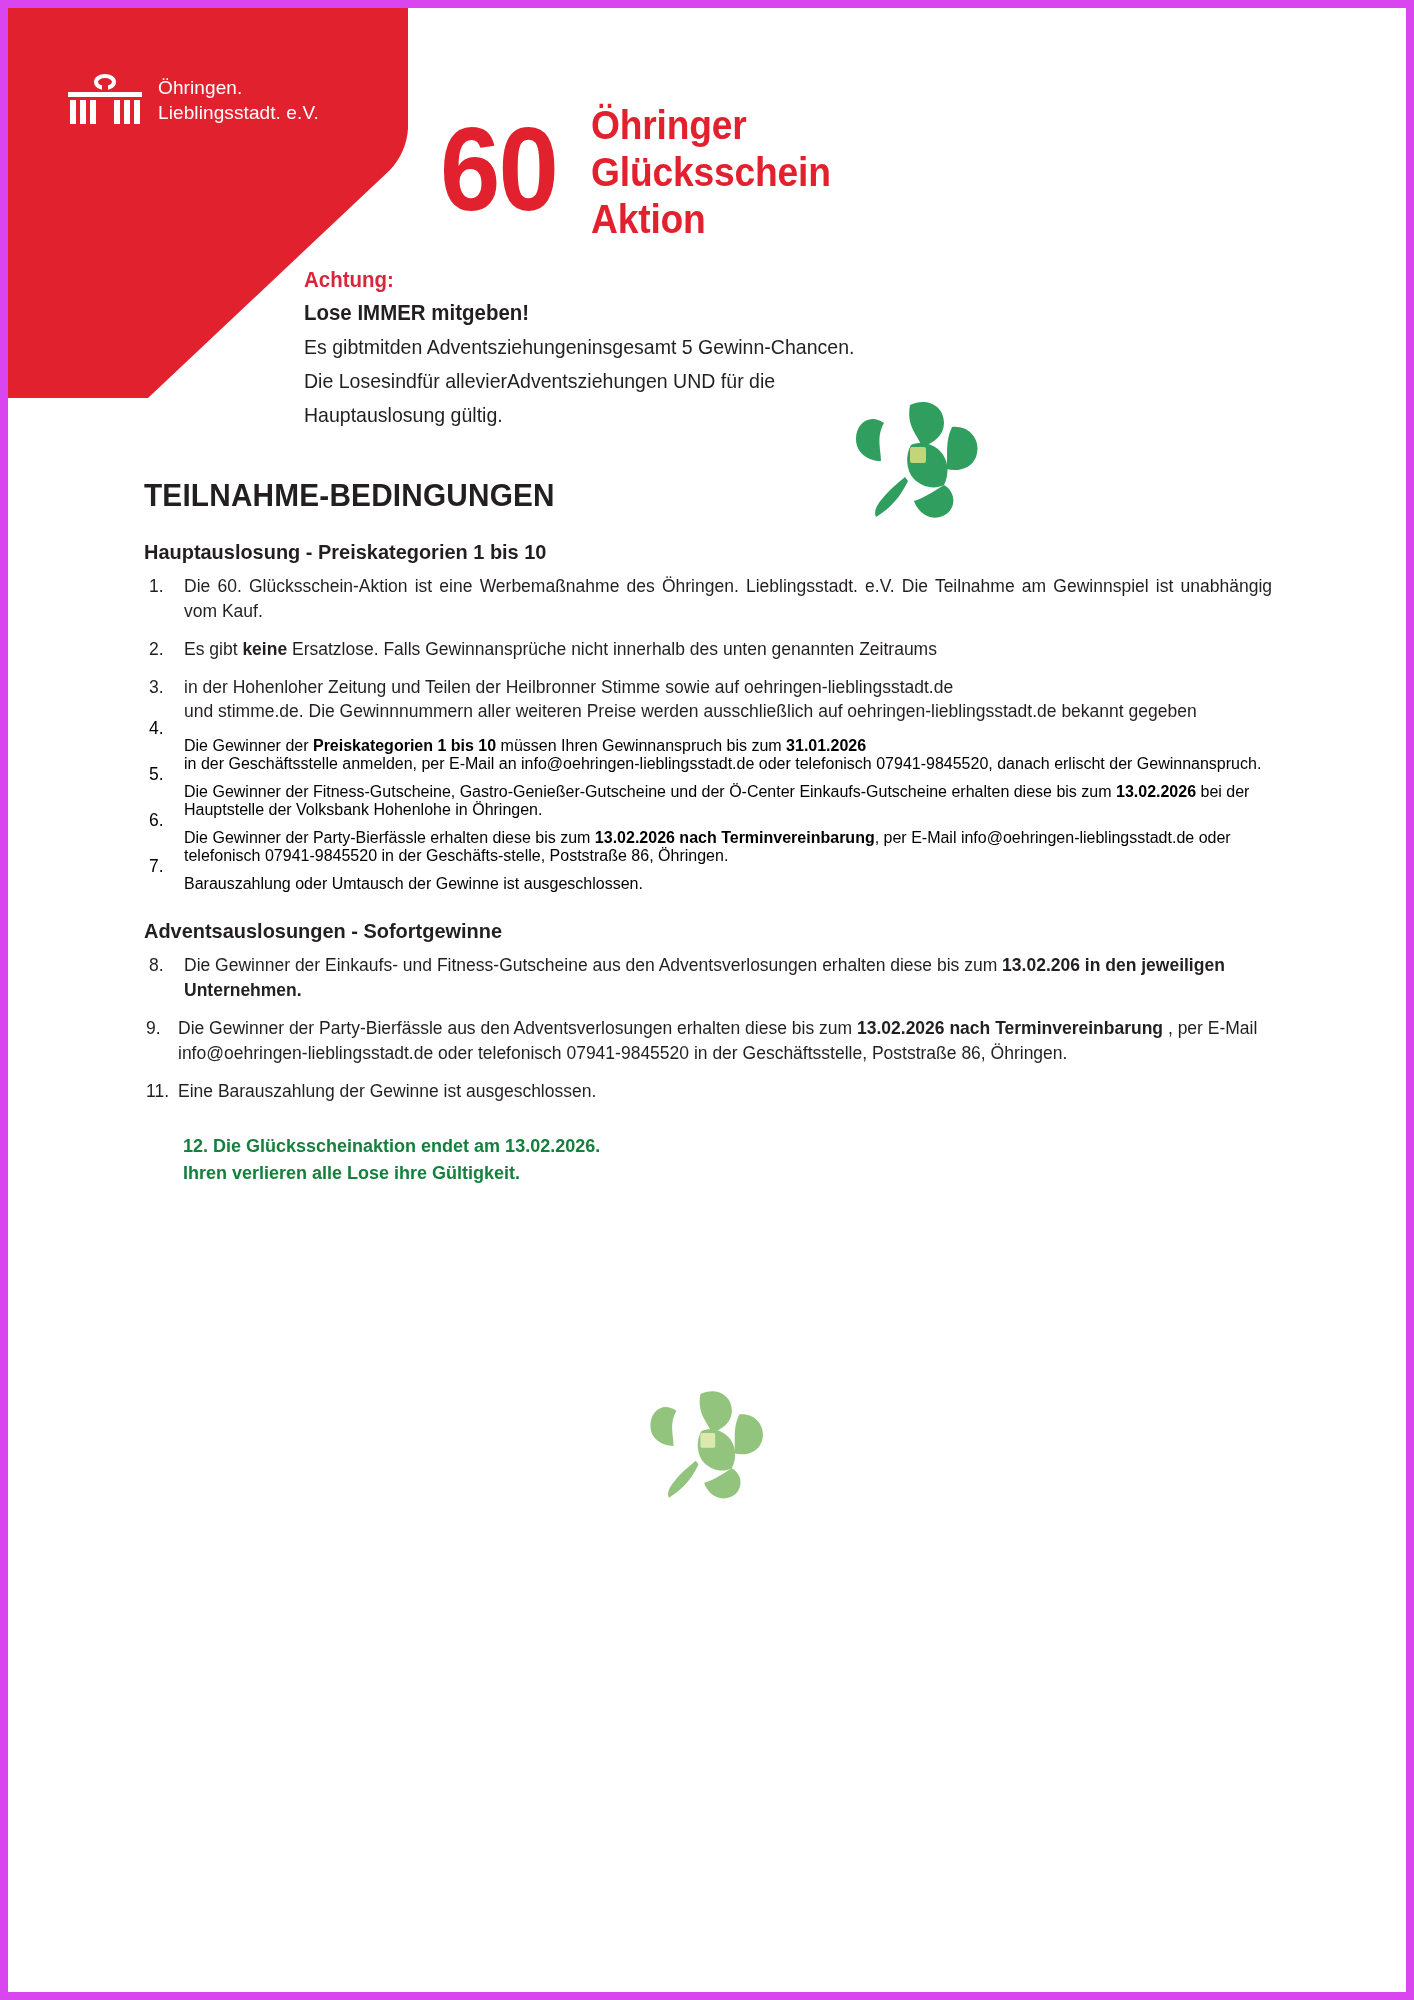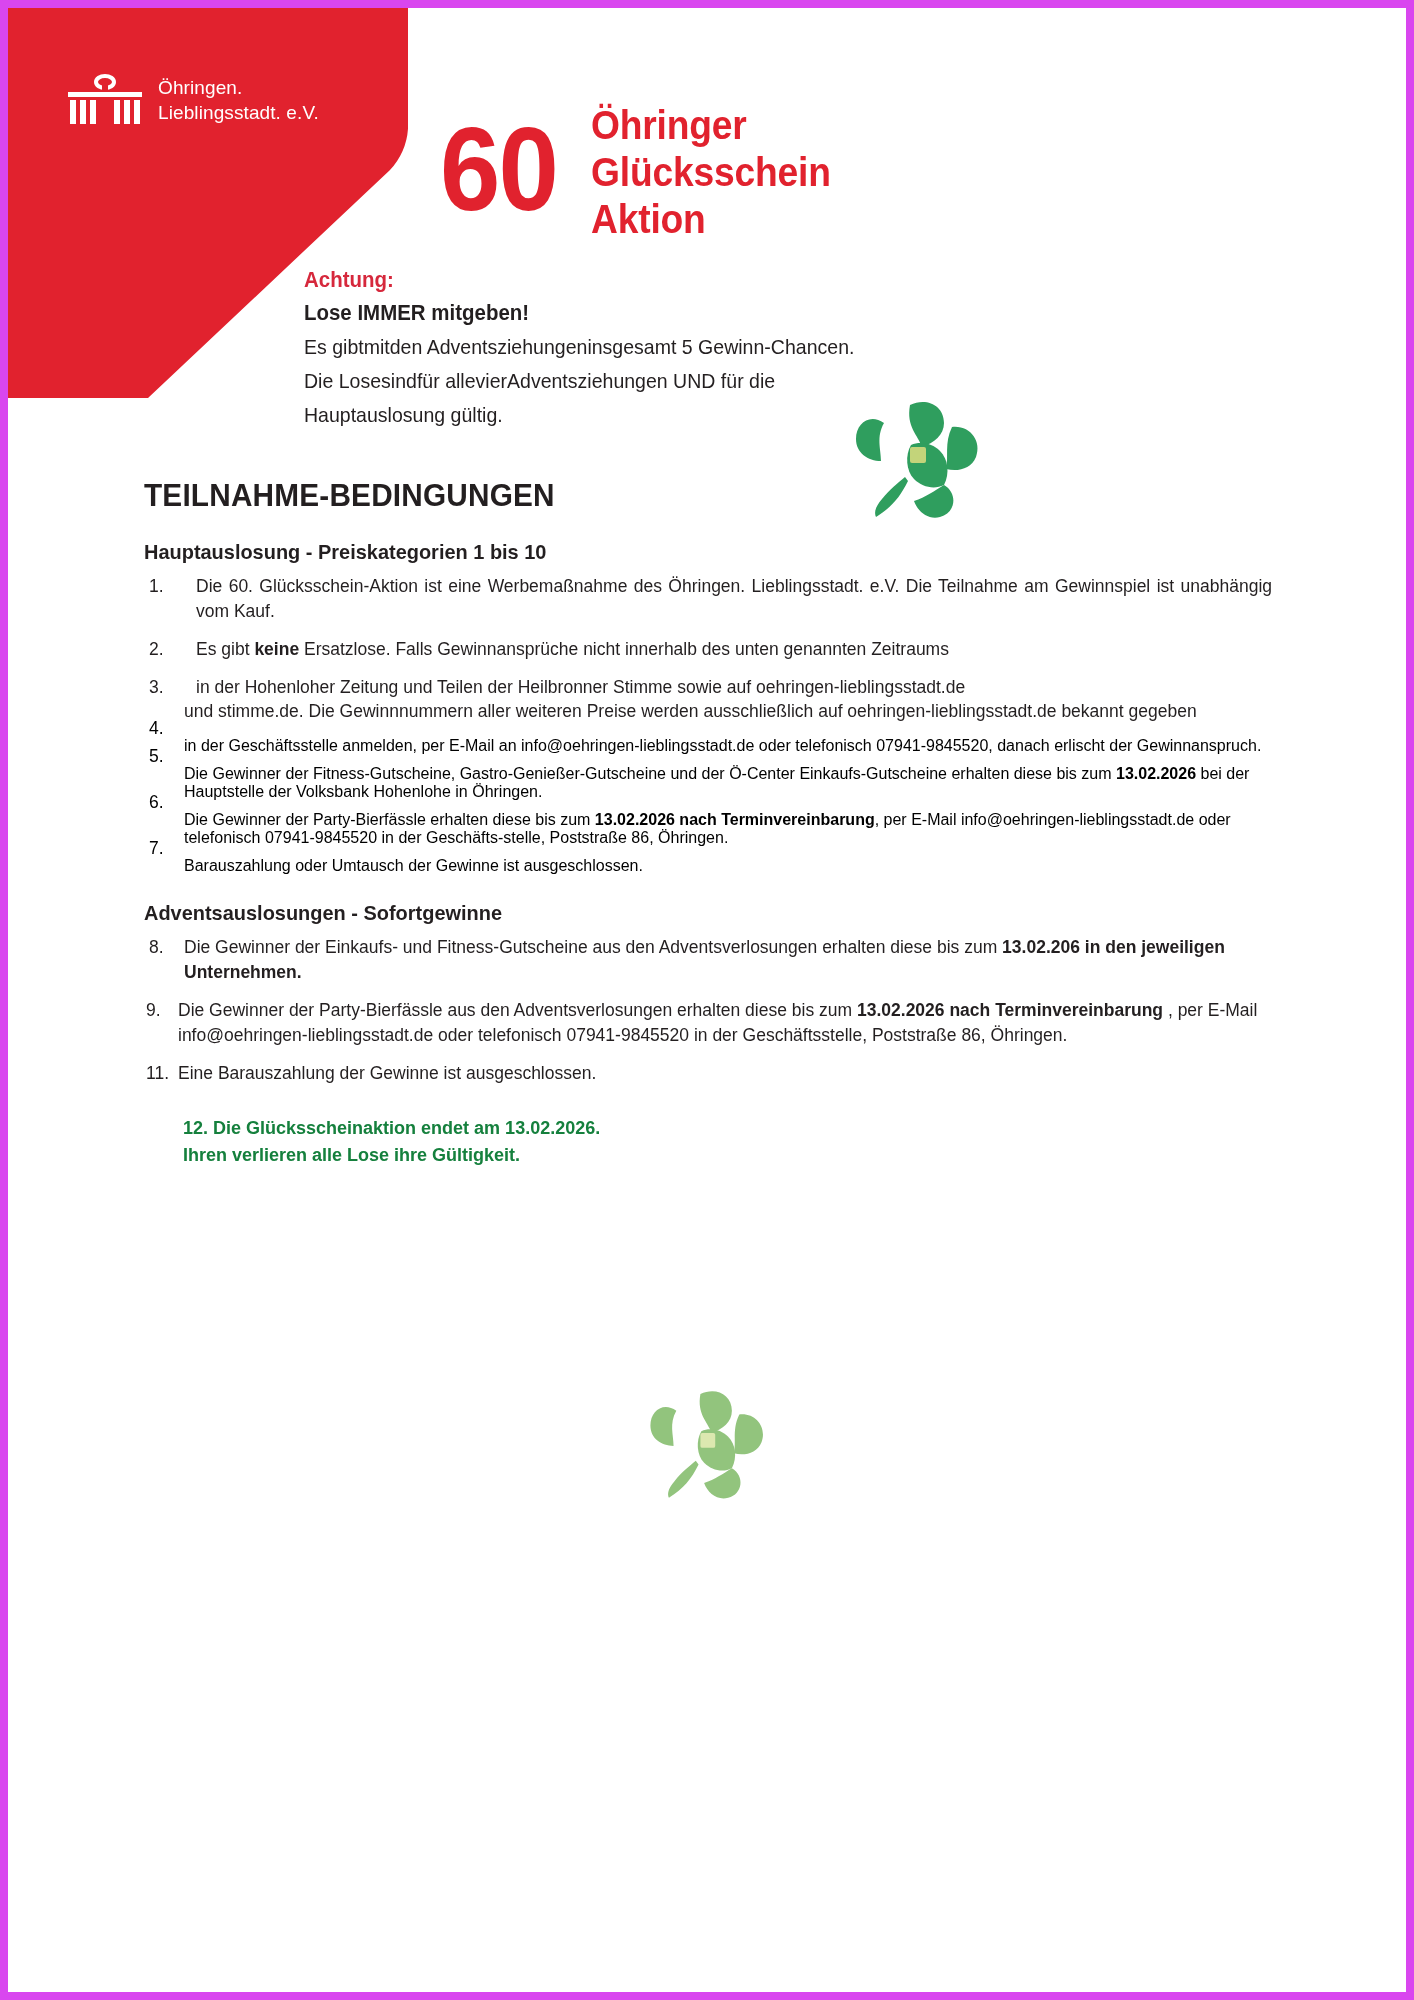--- a/index.html
+++ b/index.html
@@ -157,21 +157,21 @@
   .li-num {
     flex: 0 0 auto;
     width: 40px;
     text-align: left;
     padding-left: 5px;
     font-size: 17.5px;
     line-height: 1.42;
   }
   .li-body { flex: 1 1 auto; }
   .li-body p { margin: 0; }
-  .li-body p.just { text-align: justify; margin-left: 12px; }
+  .li-body p.just { text-align: justify; }
   .li-body b { font-weight: 700; }
 
   
   .li-offset { position: relative; display: block; margin-bottom: 10px; }
   .li-offset > .li-num-float {
     position: absolute;
     left: 5px;
     top: -19px;
     font-size: 17.5px;
   }
@@ -283,20 +283,21 @@
           <div class="li">
             <span class="li-num">3.</span>
             <div class="li-body">
               <p class="just">in der Hohenloher Zeitung und Teilen der Heilbronner Stimme sowie auf oehringen-lieblingsstadt.de</p>
               <p>und stimme.de. Die Gewinnnummern aller weiteren Preise werden ausschließlich auf oehringen-lieblingsstadt.de bekannt gegeben</p>
             </div>
           </div>
           <div class="li-offset">
             <span class="li-num-float">4.</span>
             <div class="li-body">
+              <p>Die Gewinner der <b>Preiskategorien 1 bis 10</b> müssen Ihren Gewinnanspruch bis zum <b>31.01.2026</b></p>
               <p>in der Geschäftsstelle anmelden, per E-Mail an info@oehringen-lieblingsstadt.de oder telefonisch 07941-9845520, danach erlischt der Gewinnanspruch.</p>
             </div>
           </div>
           <div class="li-offset">
             <span class="li-num-float">5.</span>
             <div class="li-body">
               <p>Die Gewinner der Fitness-Gutscheine, Gastro-Genießer-Gutscheine und der Ö-Center Einkaufs-Gutscheine erhalten diese bis zum <b>13.02.2026</b> bei der Hauptstelle der Volksbank Hohenlohe in Öhringen.</p>
             </div>
           </div>
           <div class="li-offset">

